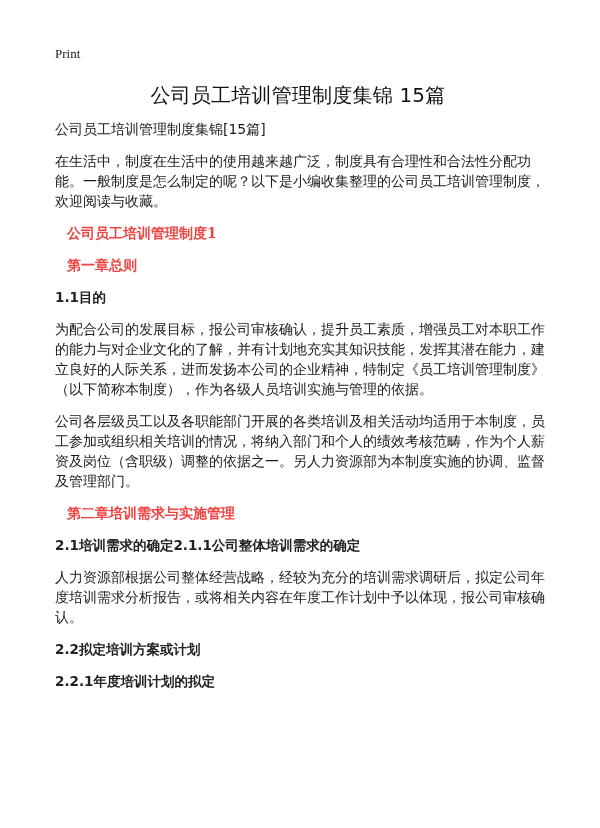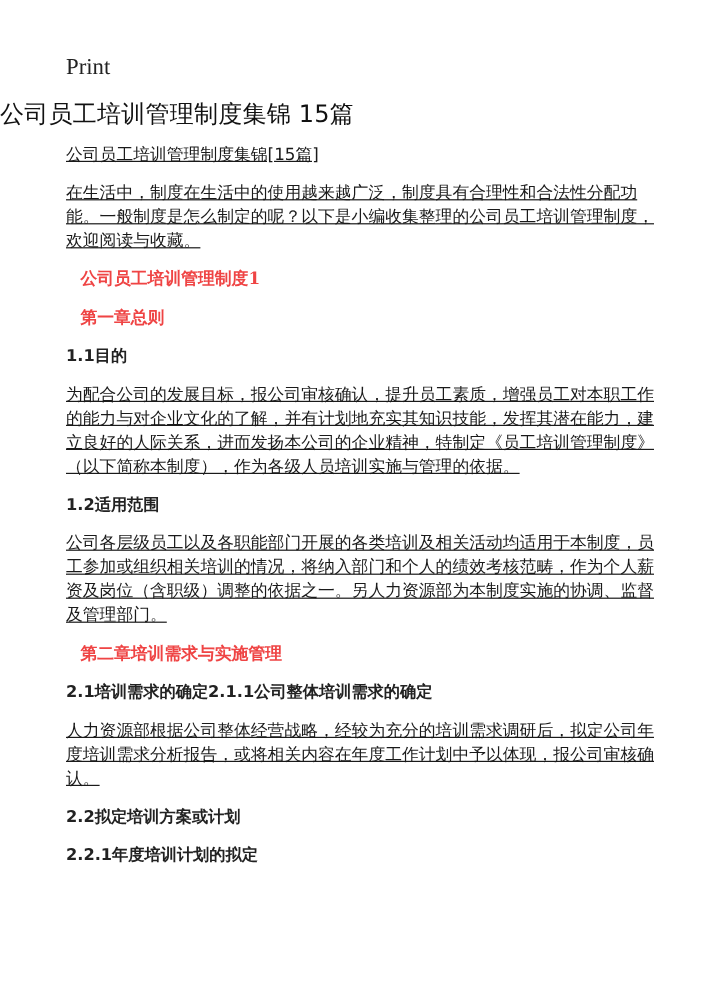--- a/index.html
+++ b/index.html
@@ -1,37 +1,36 @@
 <!DOCTYPE html>
 <html><head>
 <meta charset="utf-8">
 <style>
   html, body { margin: 0; padding: 0; background: #ffffff; }
   body { width: 600px; height: 828px; overflow: hidden; position: relative;
          font-family: "DejaVu Sans", "Liberation Sans", sans-serif; color: #111; }
-  .print { position: absolute; left: 55px; top: 46px; font-family: "Liberation Serif", "DejaVu Serif", serif; font-size: 19px; color: #222; }
-  .title { position: absolute; left: 0; width: 596px; top: 82px; font-size: 20px; color: #111; letter-spacing: 0.2px; }
+  .print { position: absolute; left: 55px; top: 46px; font-family: "Liberation Serif", "DejaVu Serif", serif; font-size: 13px; color: #222; }
+  .title { position: absolute; left: 0; width: 596px; top: 82px; text-align: center; font-size: 20px; color: #111; letter-spacing: 0.2px; }
   .content { position: absolute; left: 55px; top: 119px; width: 495px; }
-  .p { font-size: 14px; line-height: 20px; margin: 0 0 12px 0; color: #1a1a1a; text-decoration: underline; }
+  .p { font-size: 14px; line-height: 20px; margin: 0 0 12px 0; color: #1a1a1a; }
   .h { font-size: 14px; line-height: 20px; font-weight: bold; margin: 0 0 12px 12px; color: #ef4444; font-family: "DejaVu Serif", "Liberation Serif", serif; }
   .label { font-size: 13.5px; line-height: 20px; margin: 0 0 12px 0; color: #222; font-weight: bold; }
 </style>
 </head>
 <body>
 
 <div class="print">Print</div>
 <div class="title">公司员工培训管理制度集锦 15篇</div>
 
 <div class="content">
   <p class="p">公司员工培训管理制度集锦[15篇]</p>
   <p class="p">在生活中，制度在生活中的使用越来越广泛，制度具有合理性和合法性分配功能。一般制度是怎么制定的呢？以下是小编收集整理的公司员工培训管理制度，欢迎阅读与收藏。</p>
   <p class="h">公司员工培训管理制度1</p>
   <p class="h">第一章总则</p>
   <p class="label">1.1目的</p>
   <p class="p">为配合公司的发展目标，报公司审核确认，提升员工素质，增强员工对本职工作的能力与对企业文化的了解，并有计划地充实其知识技能，发挥其潜在能力，建立良好的人际关系，进而发扬本公司的企业精神，特制定《员工培训管理制度》（以下简称本制度），作为各级人员培训实施与管理的依据。</p>
-  <p class="label">1.2适用范围</p>
   <p class="p">公司各层级员工以及各职能部门开展的各类培训及相关活动均适用于本制度，员工参加或组织相关培训的情况，将纳入部门和个人的绩效考核范畴，作为个人薪资及岗位（含职级）调整的依据之一。另人力资源部为本制度实施的协调、监督及管理部门。</p>
   <p class="h">第二章培训需求与实施管理</p>
   <p class="label">2.1培训需求的确定2.1.1公司整体培训需求的确定</p>
   <p class="p">人力资源部根据公司整体经营战略，经较为充分的培训需求调研后，拟定公司年度培训需求分析报告，或将相关内容在年度工作计划中予以体现，报公司审核确认。</p>
   <p class="label">2.2拟定培训方案或计划</p>
   <p class="label">2.2.1年度培训计划的拟定</p>
 </div>
 
 </body></html>

